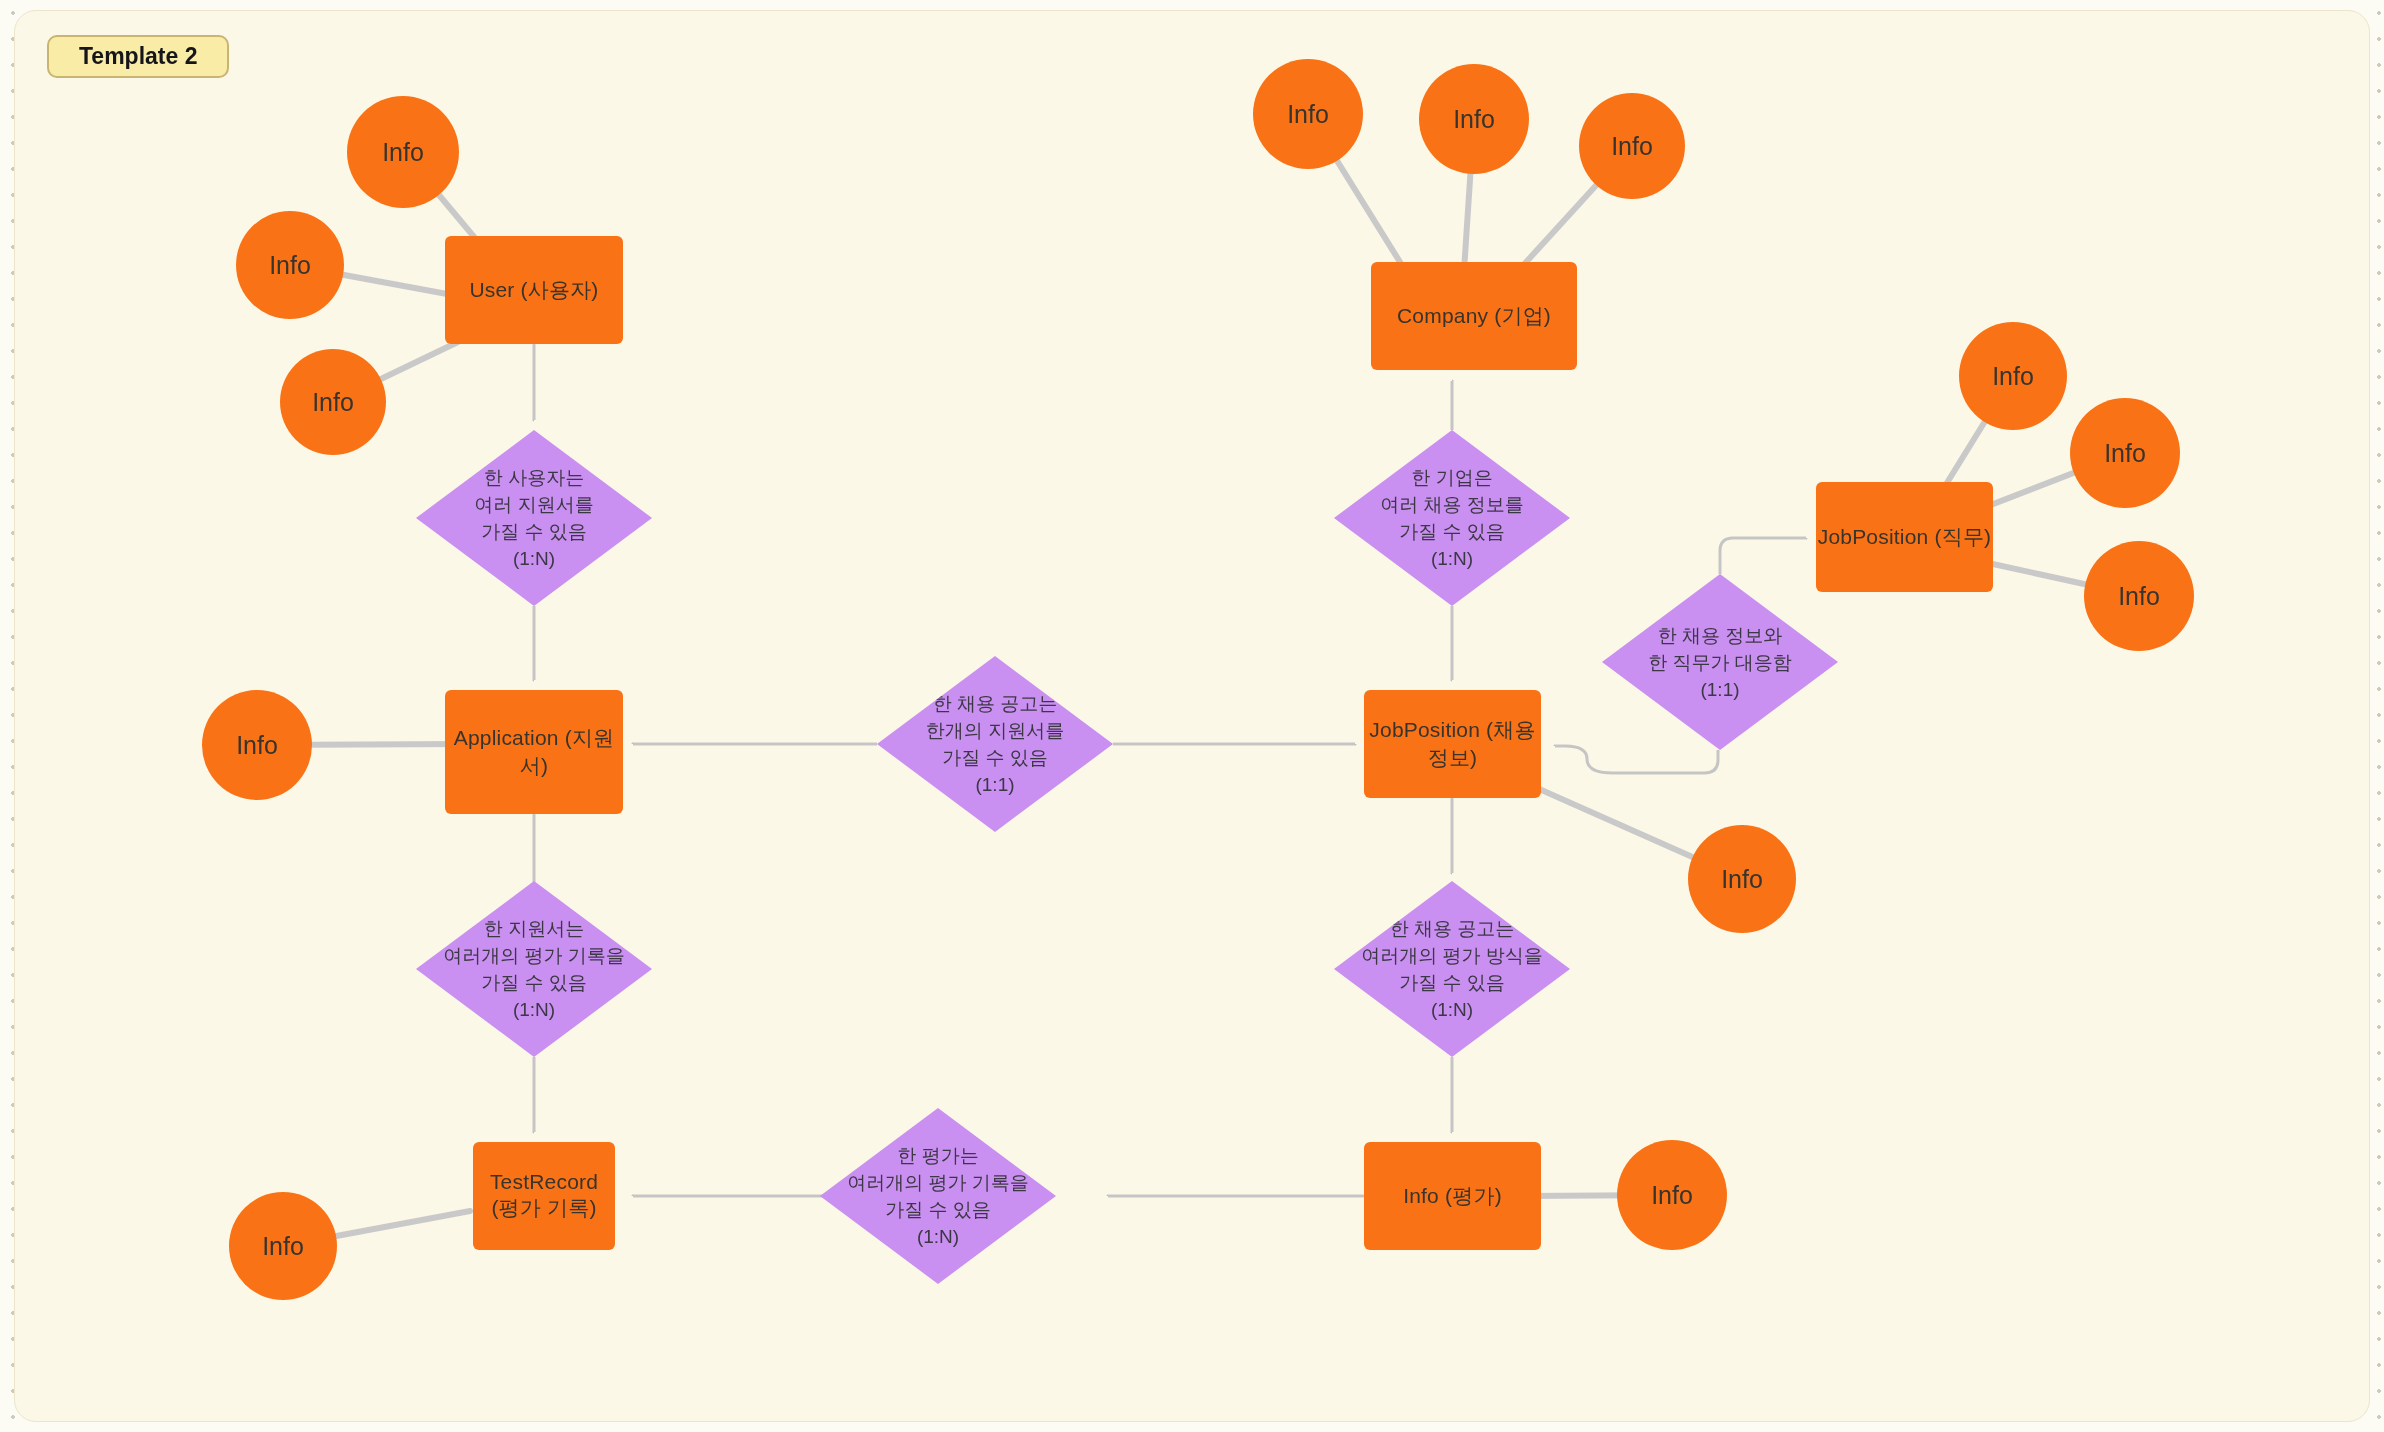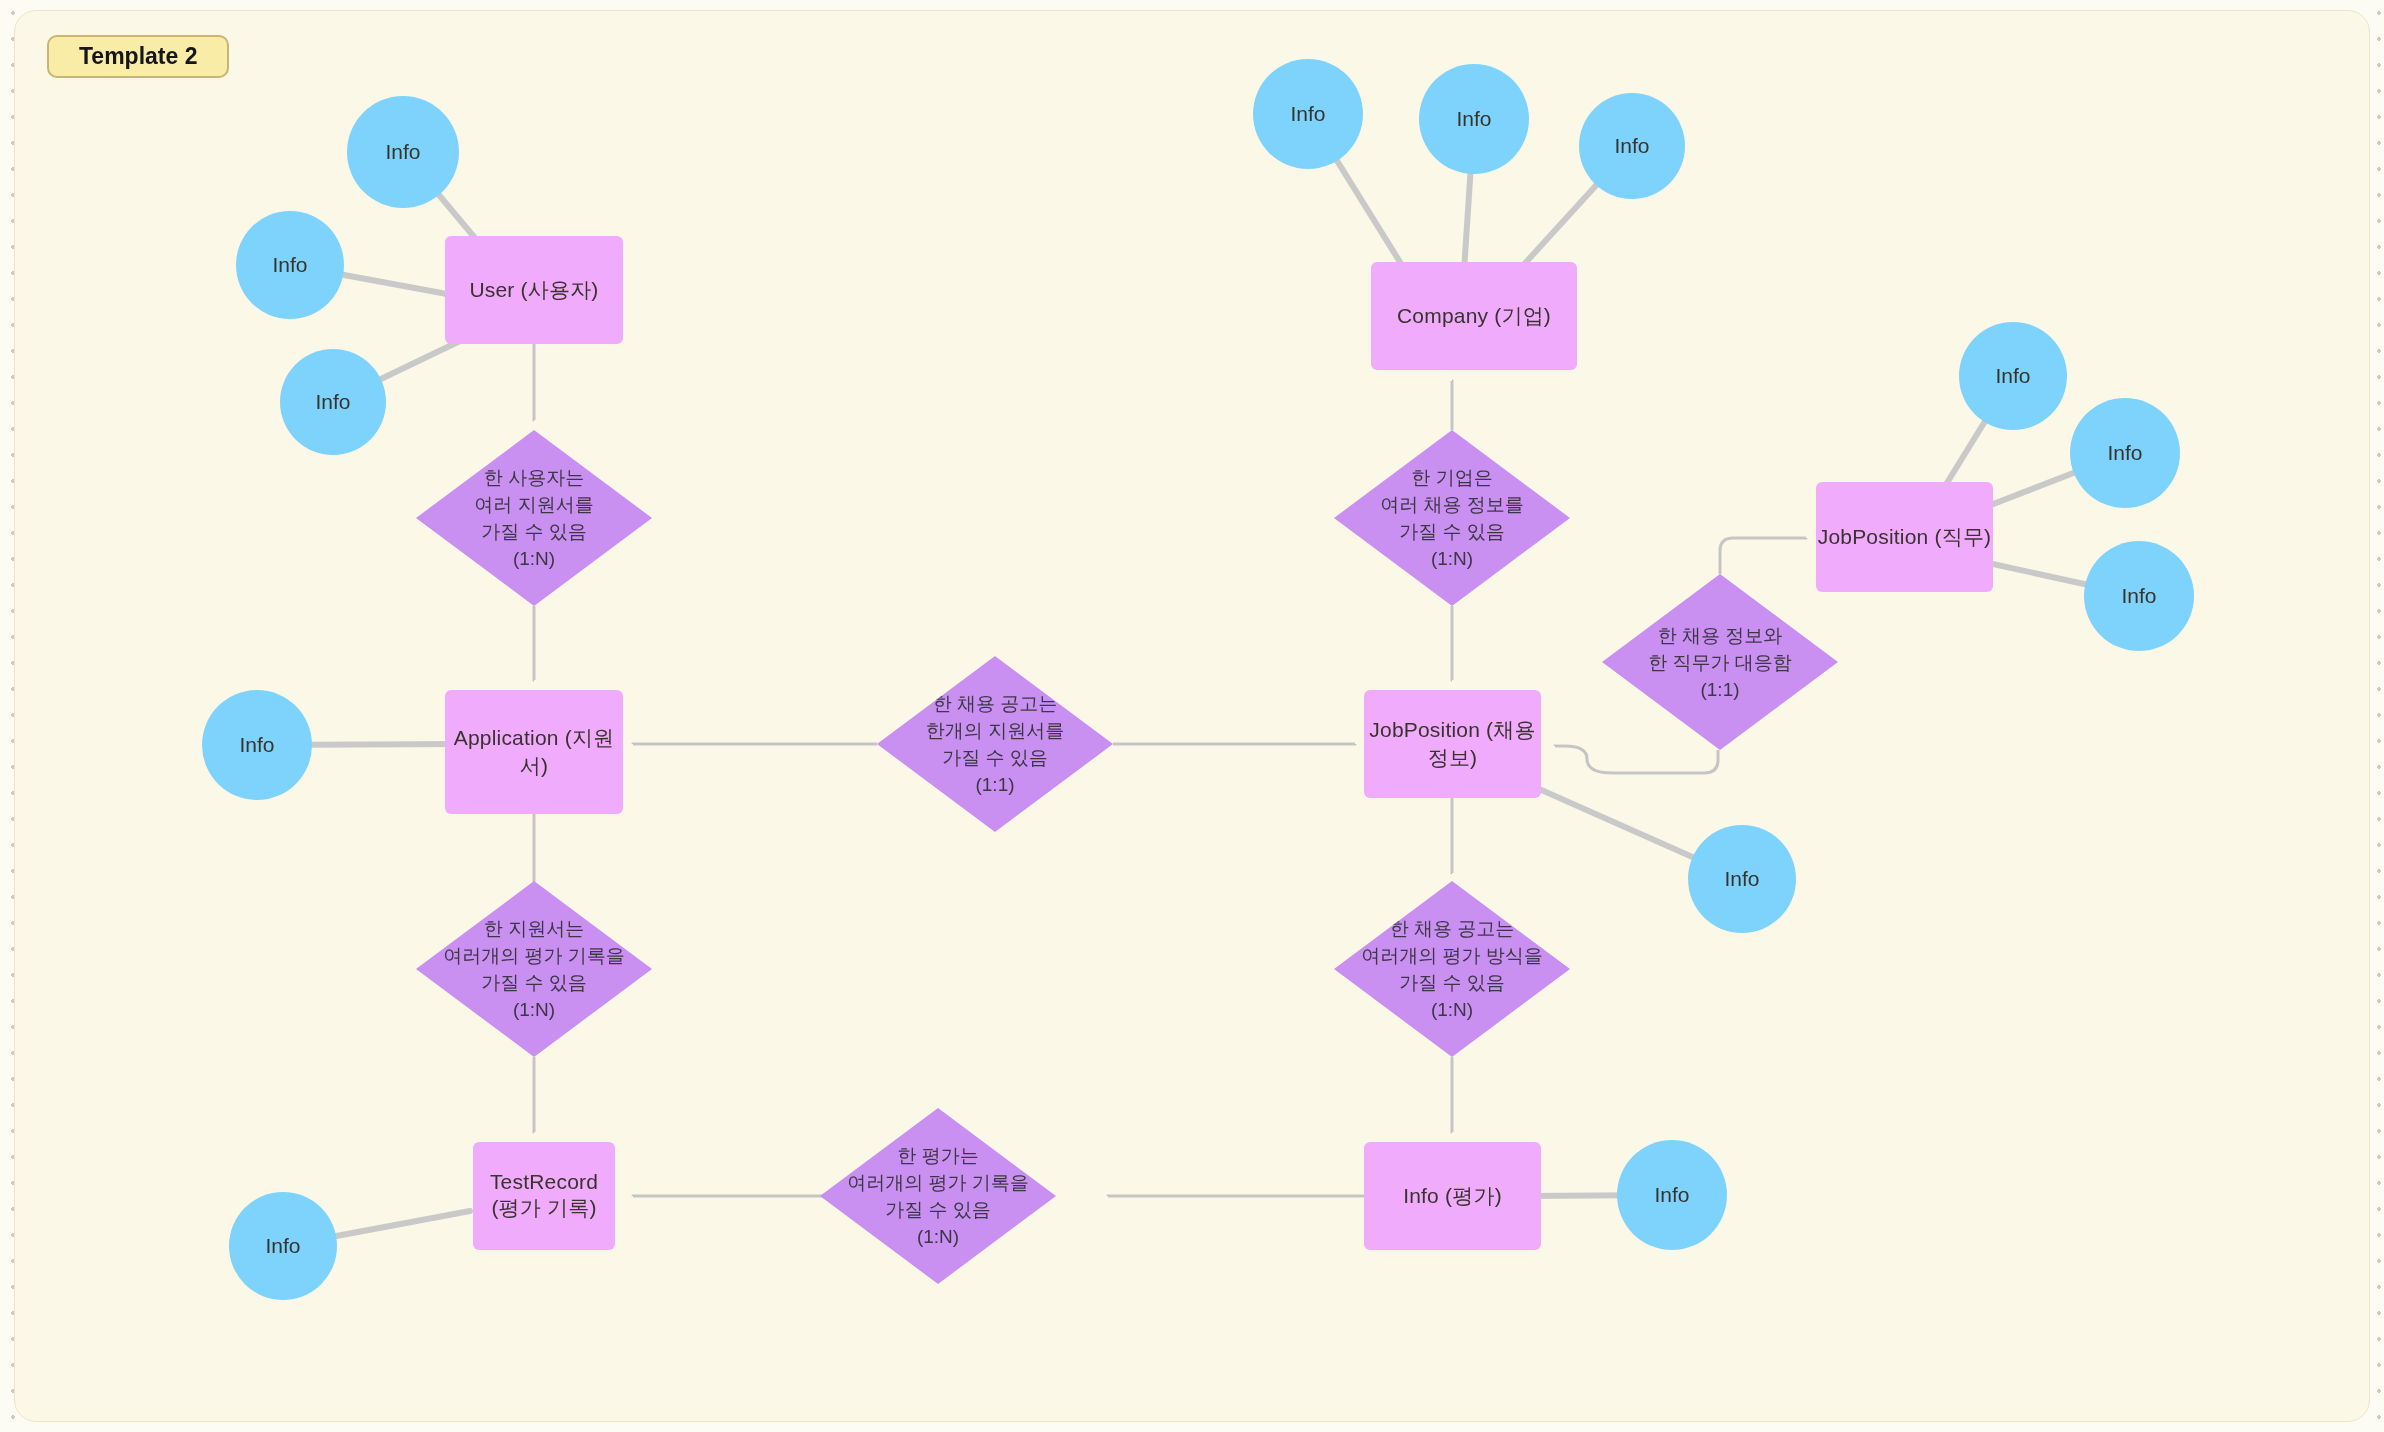--- a/index.html
+++ b/index.html
@@ -10,33 +10,33 @@
     background-size:26px 26px;
     font-family:"Liberation Sans","DejaVu Sans",sans-serif;
   }
   .canvas{
     position:absolute;left:14px;top:10px;right:14px;bottom:10px;
     background:#fcf8e7;border:1px solid #ece5cc;border-radius:22px;
   }
   .wires{position:absolute;left:0;top:0;width:2384px;height:1432px;pointer-events:none;}
   .node{position:absolute;display:flex;align-items:center;justify-content:center;text-align:center;box-sizing:border-box;}
   .entity{
-    background:#f0abfc;border-radius:6px;
+    background:#f97316;border-radius:6px;
     color:#38332c;font-size:21px;font-weight:500;letter-spacing:.2px;
   }
   .diamond{
     background:#C98FF1;
     clip-path:polygon(50% 0,100% 50%,50% 100%,0 50%);
     color:#3c3744;font-size:19px;line-height:27px;
     flex-direction:column;
   }
   .diamond .card{font-weight:400;}
   .attr{
-    background:#7dd3fc;border-radius:50%;
-    color:#38332c;font-size:21px;font-weight:500;
+    background:#f97316;border-radius:50%;
+    color:#38332c;font-size:25px;font-weight:500;
   }
   .badge{
     position:absolute;left:32px;top:24px;
     background:#F9ECA7;border:2.5px solid #C9B472;border-radius:10px;
     padding:6px 30px;font-size:23px;font-weight:700;color:#15151a;
   }
 </style>
 </head>
 <body>
 

